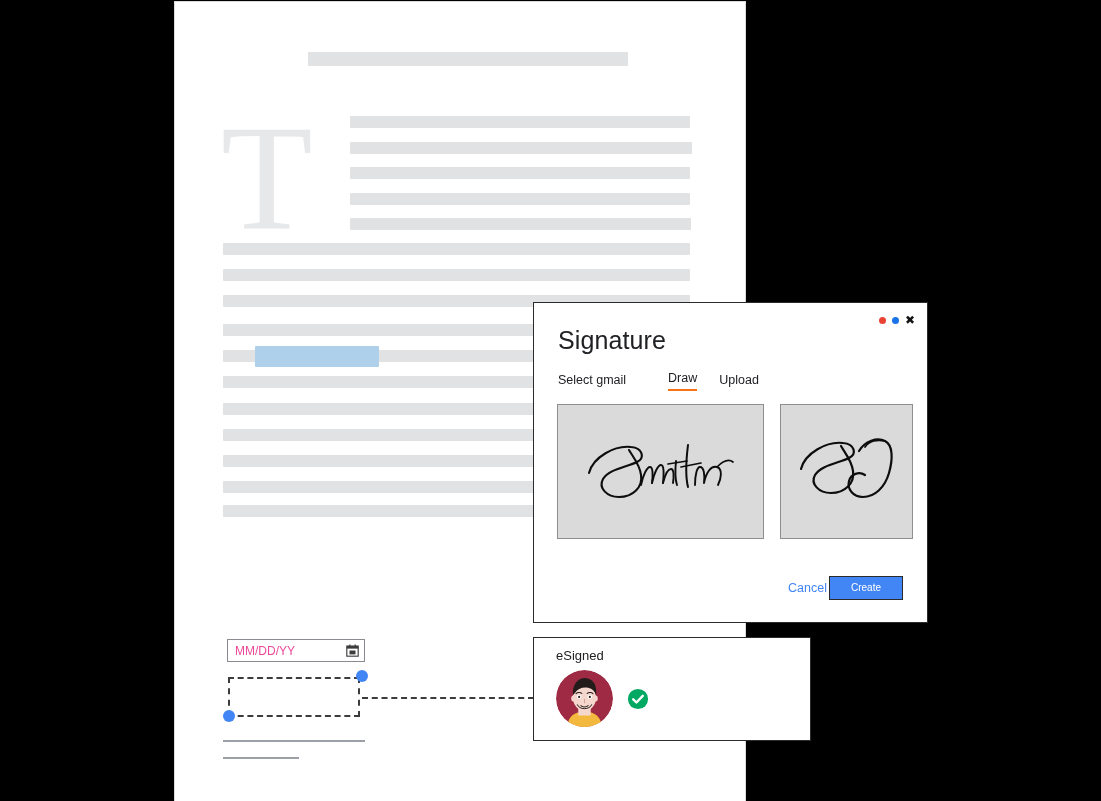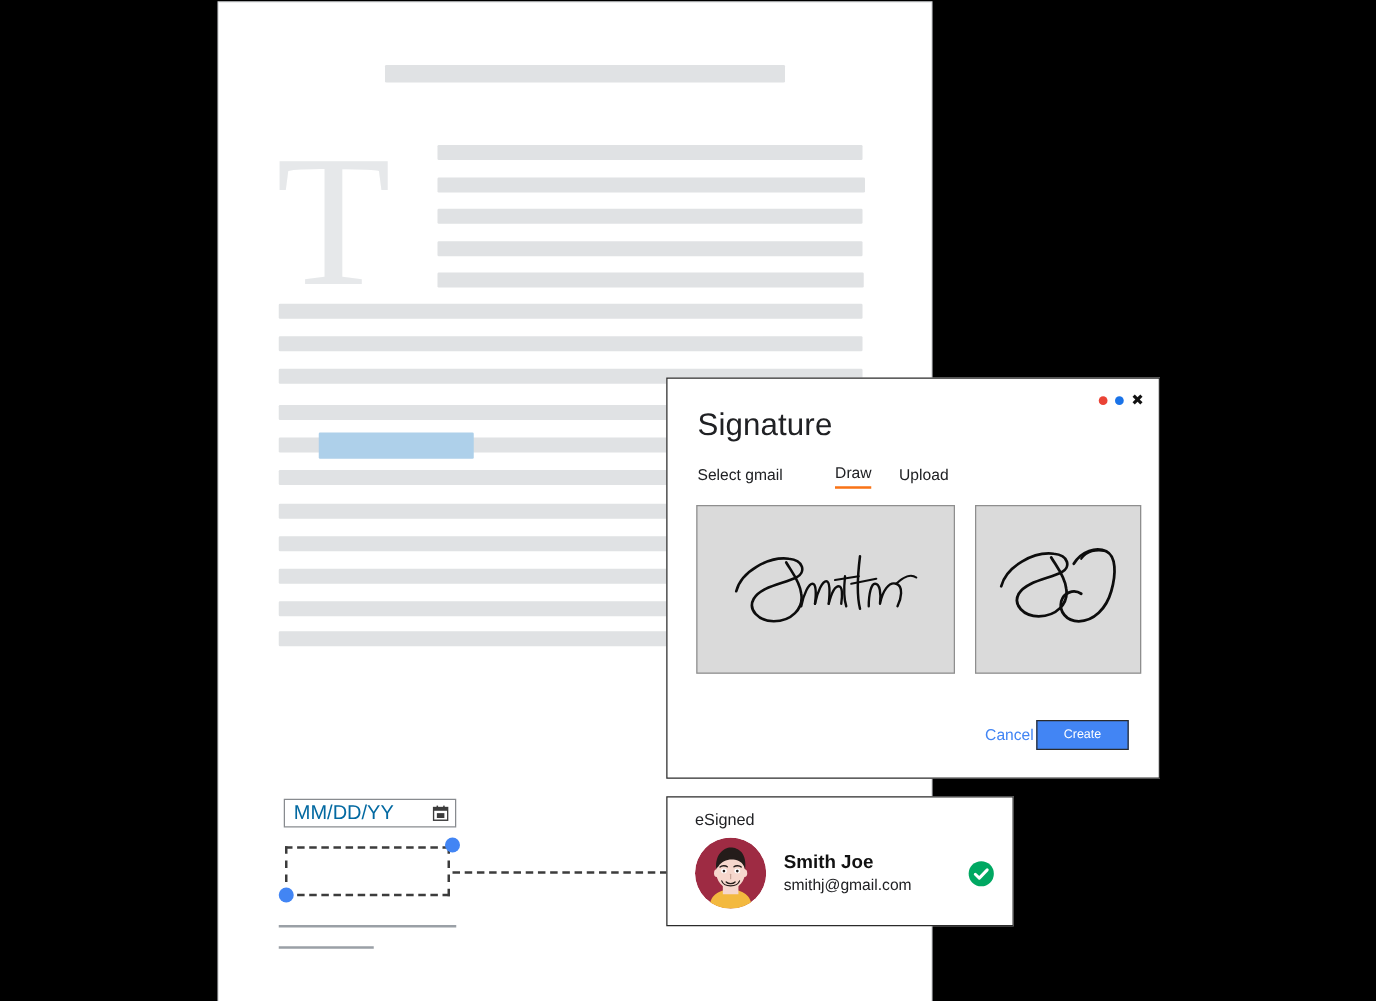--- a/index.html
+++ b/index.html
@@ -30,21 +30,21 @@
   }
 
   
   .date-field{
     position:absolute;left:227px;top:639px;width:138px;height:23px;
     background:#ffffff;border:1px solid #888b8f;
     box-sizing:border-box;
     display:flex;align-items:center;justify-content:space-between;
     padding:0 5px 0 7px;
   }
-  .date-field .ph{font-size:16px;color:#0369a1;line-height:1;}
+  .date-field .ph{font-size:12px;color:#ec4899;line-height:1;}
   .cal-ic{width:13px;height:13px;display:block;}
 
   
   .sig-slot{
     position:absolute;left:228px;top:677px;width:132px;height:40px;
     border:2px dashed #3c3c3c;box-sizing:border-box;background:transparent;
   }
   .handle{
     position:absolute;width:12px;height:12px;border-radius:50%;
     background:#4285f4;
@@ -251,24 +251,20 @@
           <circle cx="26" cy="30.2" r="1.2" fill="#241c1a"></circle>
           <circle cx="38" cy="30.2" r="1.2" fill="#241c1a"></circle>
           <path d="M22.5 26.5 C24 25 27.5 25 29 26.3" stroke="#241c1a" stroke-width="1.2" fill="none" stroke-linecap="round"></path>
           <path d="M35 26.3 C36.5 25 40 25 41.5 26.5" stroke="#241c1a" stroke-width="1.2" fill="none" stroke-linecap="round"></path>
           <path d="M32 33 v4" stroke="#c9a598" stroke-width="1.1" fill="none" stroke-linecap="round"></path>
           <path d="M28 40 C30 42 34 42 36 40" stroke="#241c1a" stroke-width="1.2" fill="none" stroke-linecap="round"></path>
           <path d="M24 39 C26 45 38 45 40 39" stroke="#241c1a" stroke-width="1.1" fill="none" stroke-linecap="round"></path>
         </svg>
       </span>
 
-      <span class="esign-meta">
-        <div class="esign-name">Smith Joe</div>
-        <div class="esign-mail">smithj@gmail.com</div>
-      </span>
 
       <span class="check-badge">
         <svg viewBox="0 0 24 24" width="22" height="22" aria-hidden="true">
           <circle cx="12" cy="12" r="11" fill="#00a862"></circle>
           <path d="M6.8 12.4 L10.3 15.8 L17.2 8.6" fill="none" stroke="#ffffff" stroke-width="2.6" stroke-linecap="round" stroke-linejoin="round"></path>
         </svg>
       </span>
 
     </div>
   </div>

